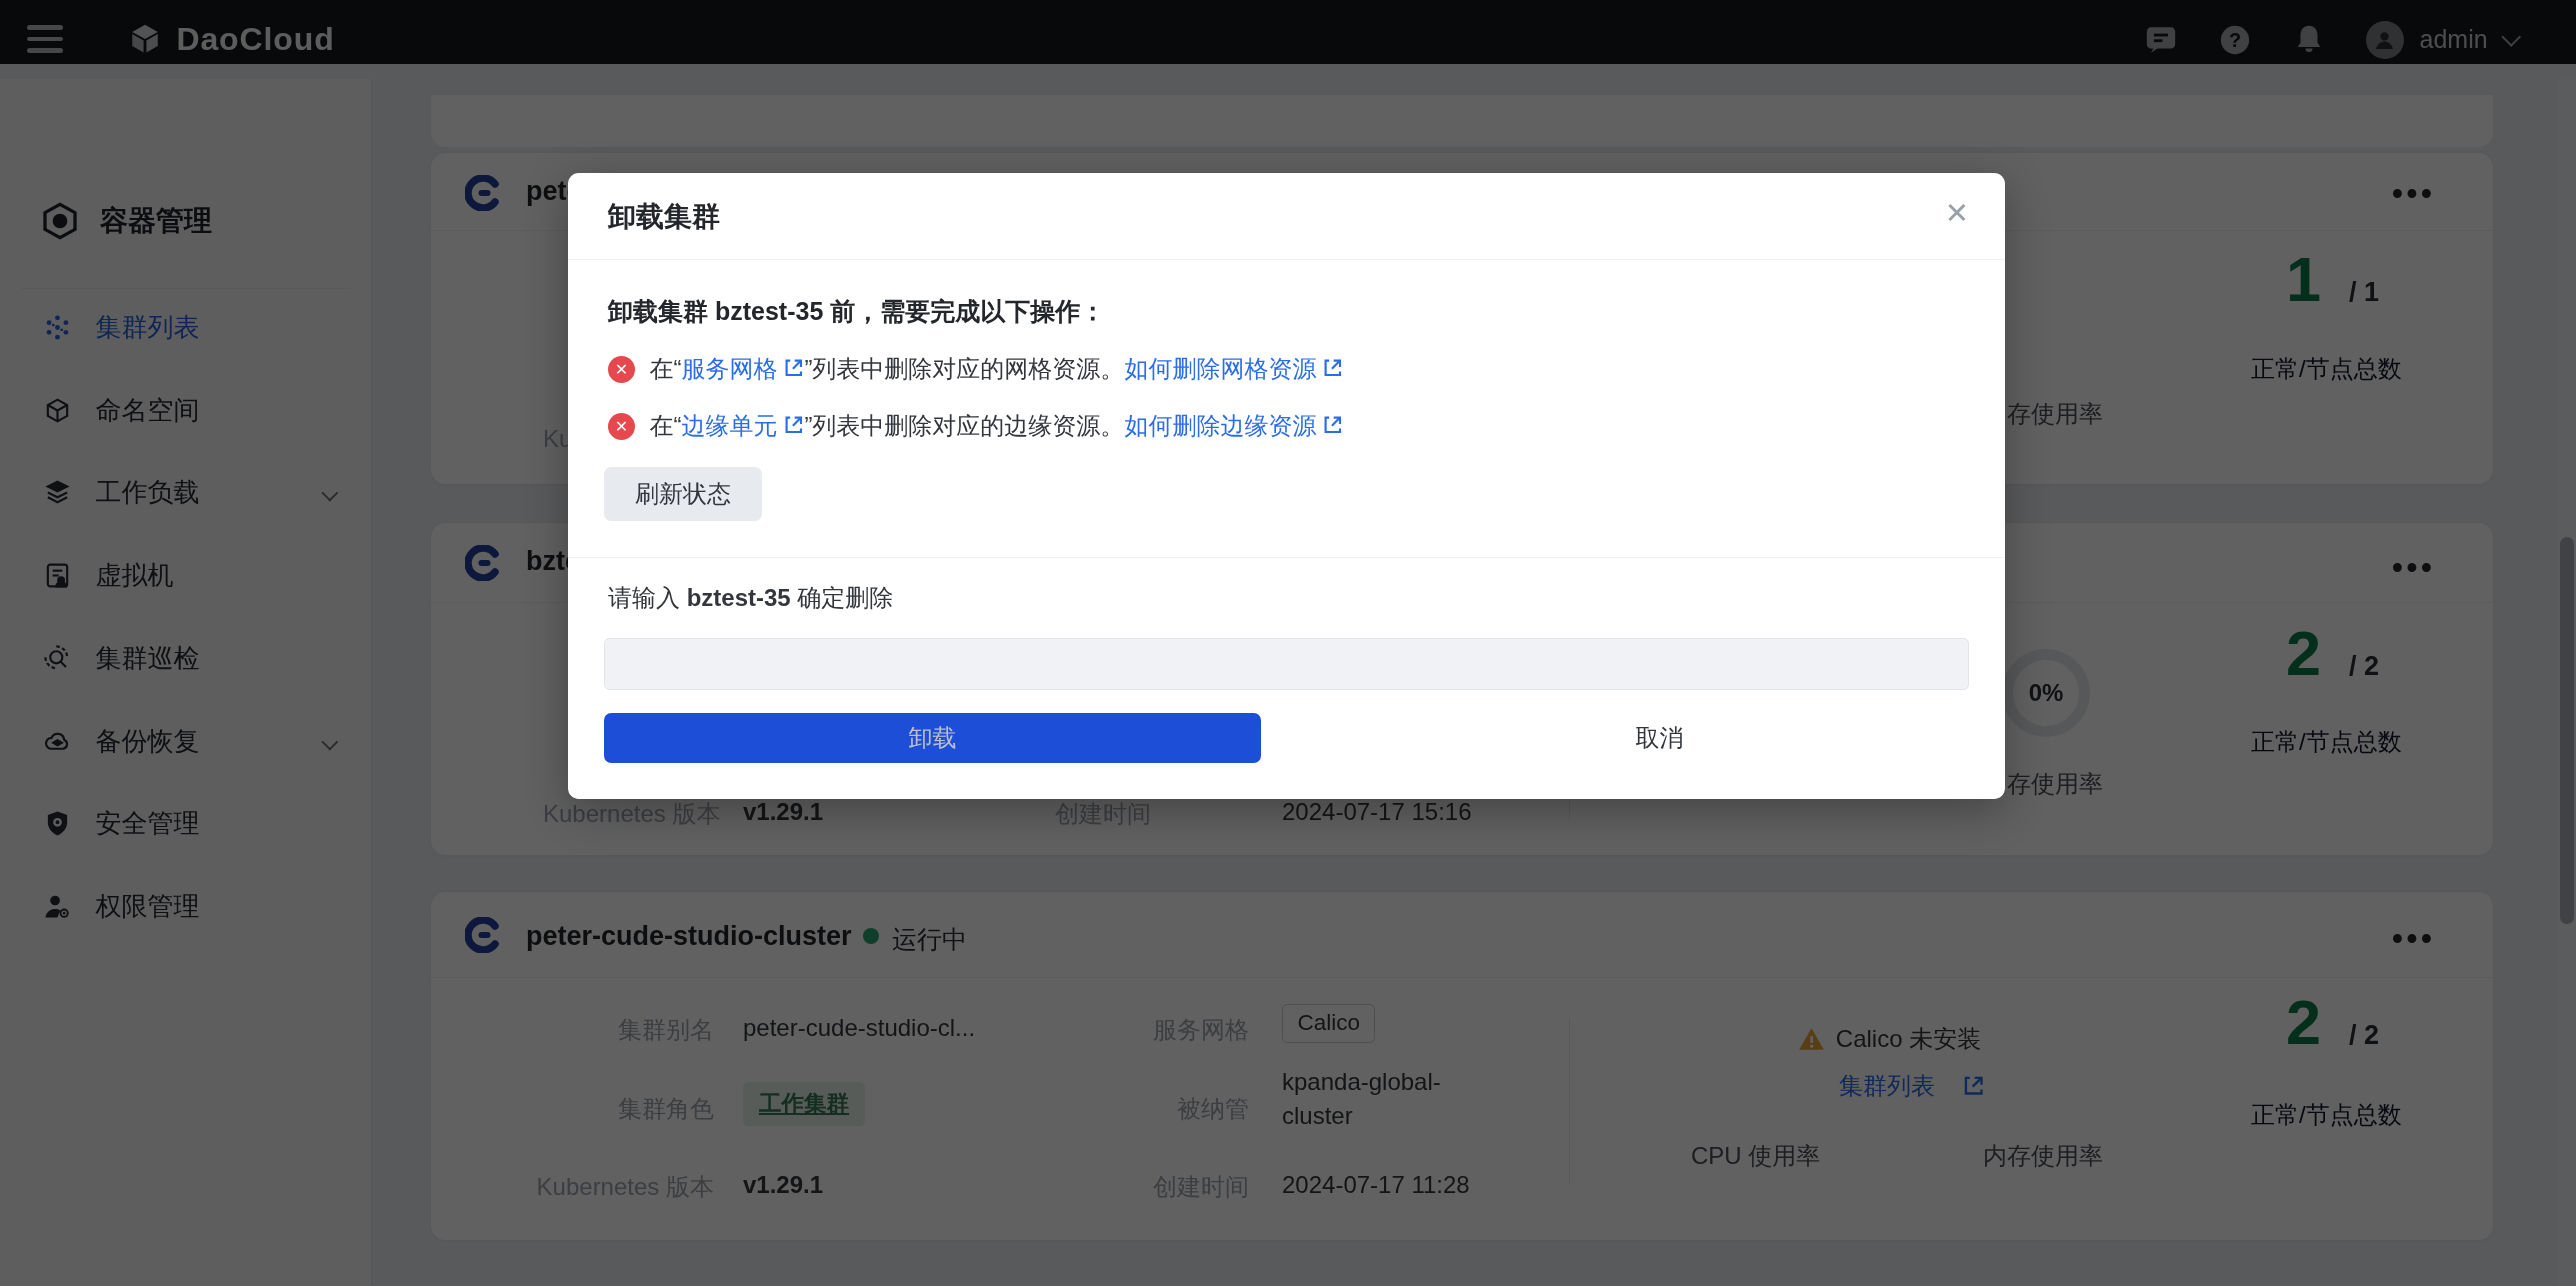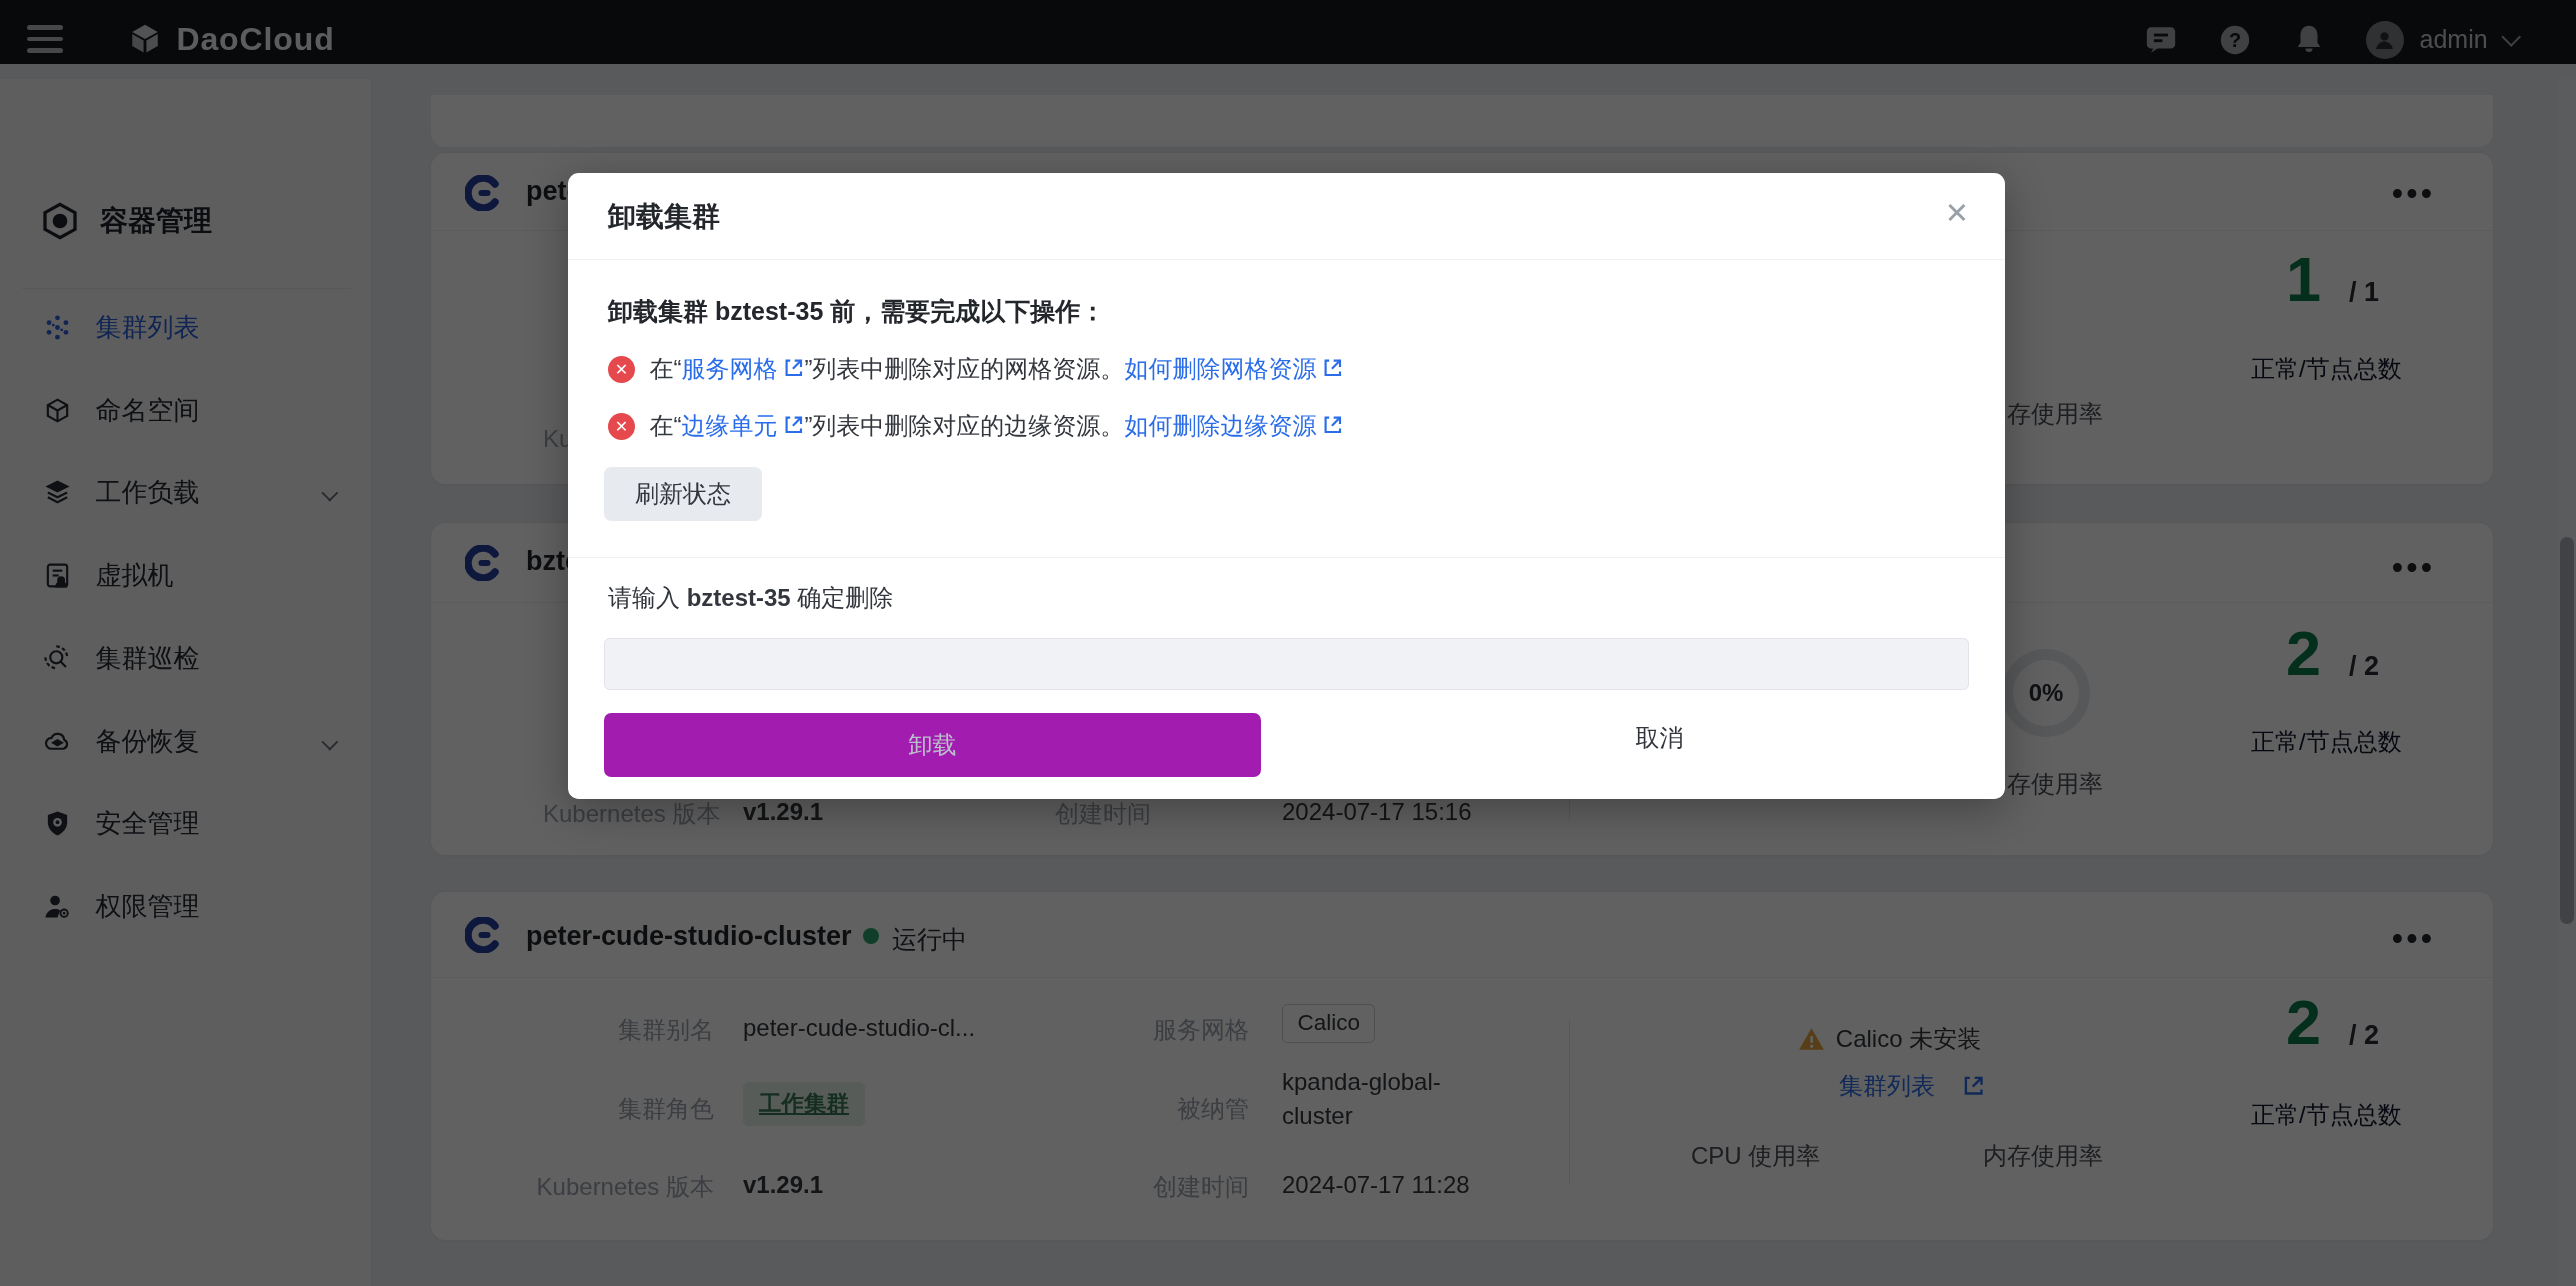--- a/index.html
+++ b/index.html
@@ -64,21 +64,21 @@
   .modal { left:568px; top:173px; width:1437px; height:626px; background:#fff; border-radius:10.8px; box-shadow:0 10.8px 43px rgba(0,0,0,.3); z-index:60; }
   .m-title { position:absolute; left:40px; top:25px; font-size:28px; font-weight:bold; color:#23262b; }
   .m-close { position:absolute; right:36px; top:23.4px; font-size:29px; color:#9aa0a8; cursor:pointer; }
   .m-div { position:absolute; left:0; width:100%; height:0.9px; background:#eef0f3; }
   .m-intro { position:absolute; left:40px; top:122px; font-size:25px; font-weight:bold; color:#23262b; }
   .m-check { position:absolute; left:40px; display:flex; align-items:center; gap:14.4px; font-size:24px; color:#33373d; }
   .err-ic { flex:0 0 auto; width:27px; height:27px; border-radius:50%; background:#e5484d; color:#fff; font-size:16px; font-weight:bold; display:flex; align-items:center; justify-content:center; }
   .btn-gray { position:absolute; left:36px; top:294px; padding:10.8px 31px; background:#e7eaef; border-radius:7.2px; font-size:24px; color:#33373d; cursor:pointer; }
   .m-prompt { position:absolute; left:40px; top:409px; font-size:24px; color:#33373d; }
   .m-input { position:absolute; left:36px; top:465px; width:1365px; height:52px; background:#f0f2f6; border:0.9px solid #e1e4e9; border-radius:5.4px; font-size:23.4px; padding:0 16px; color:#33373d; }
-  .btn-uninstall { position:absolute; left:36px; top:540px; width:657px; height:64px; background:#a21caf; border:none; border-radius:7.2px; font-size:24px; color:#b9c0cb; }
+  .btn-uninstall { position:absolute; left:36px; top:540px; width:657px; height:50px; background:#1d4ed8; border:none; border-radius:7.2px; font-size:24px; color:#b9c0cb; }
   .btn-cancel { position:absolute; left:781px; top:540px; width:621px; height:50px; background:transparent; border:none; font-size:24px; color:#33373d; cursor:pointer; }
 </style>
 </head>
 <body>
 
 <div class="page">
 
   <div class="abs header">
     <div class="abs hamburger">
         <span></span>

